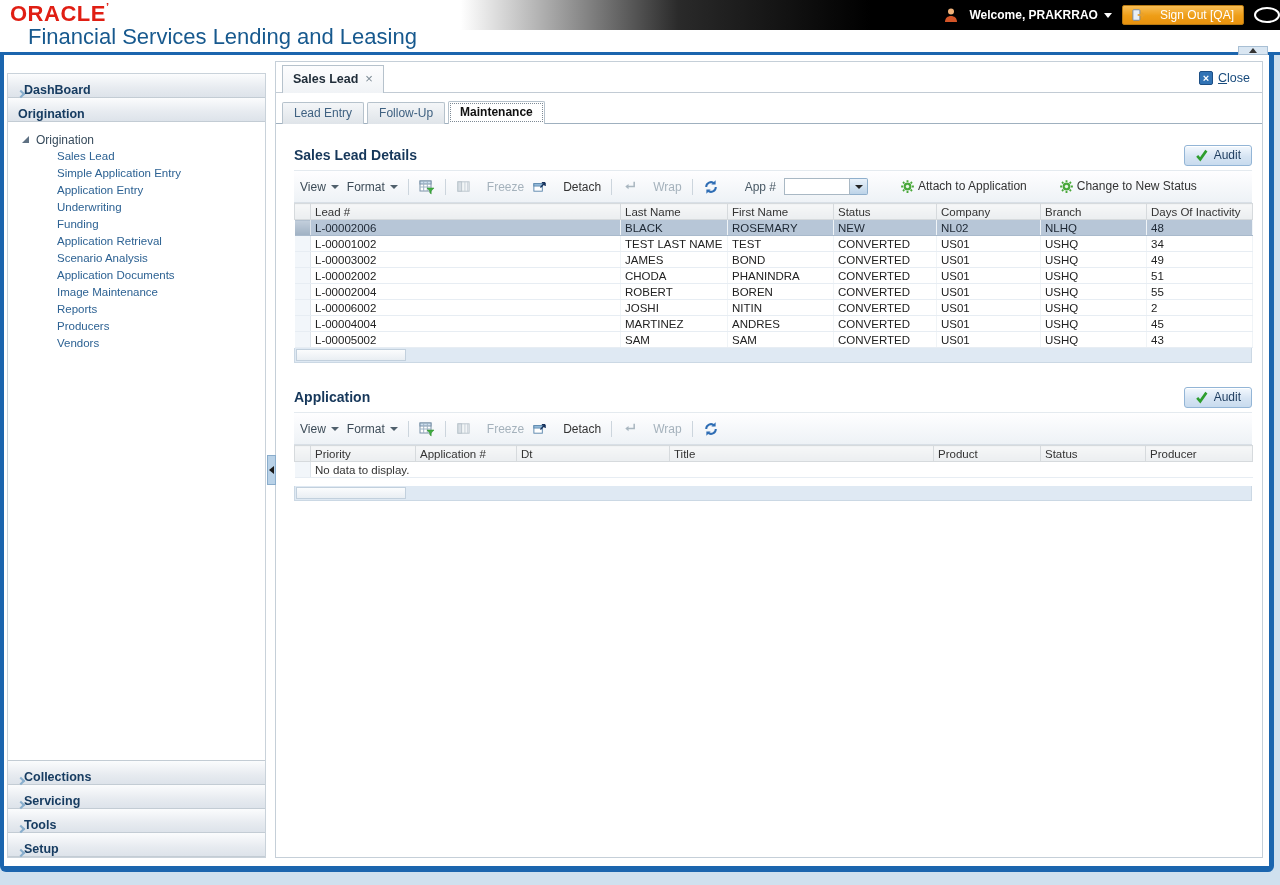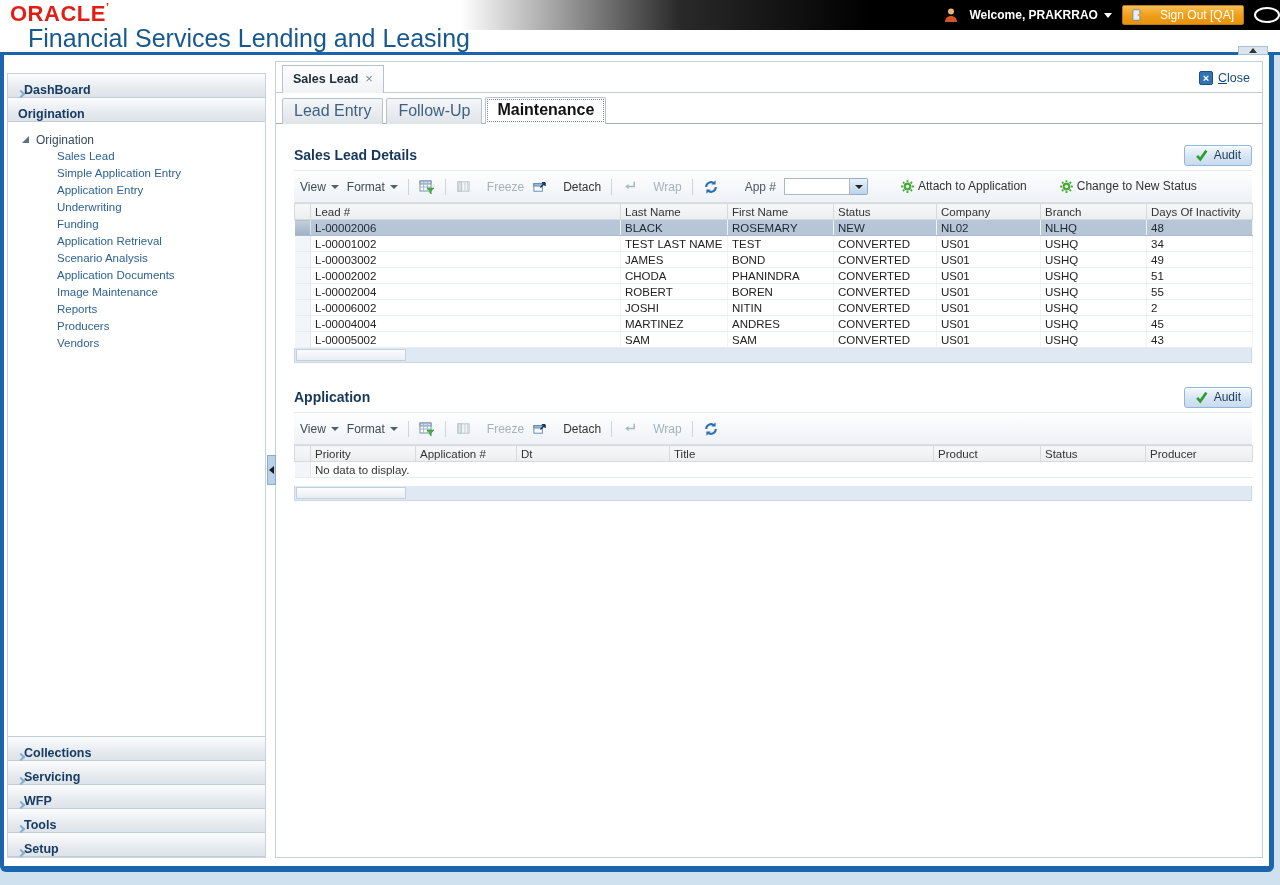--- a/index.html
+++ b/index.html
@@ -12,21 +12,21 @@
             background:linear-gradient(90deg,#fff 0%,#fff 36%,#2a2a2a 53%,#000 68%,#000 100%);
             display:flex; justify-content:flex-end; align-items:center; gap:10px; padding-right:0; }
   .welcome { color:#fff; font-size:12px; font-weight:bold; display:flex; align-items:center; gap:6px; }
   .caret-down-w { width:0; height:0; border-left:4px solid transparent; border-right:4px solid transparent; border-top:5px solid #fff; }
   .signout-btn { display:flex; align-items:center; gap:14px; height:20px; padding:0 9px;
                  background:linear-gradient(#f7bd55,#ee9d16 55%,#e8920e);
                  border:1px solid #b87a12; border-radius:2px; color:#fff; font-size:12px; cursor:pointer; }
   .oval-icon { width:26px; height:16px; border:2px solid #fff; border-radius:50%; background:transparent; }
   .brand { position:absolute; top:1px; left:10px; font-size:22px; font-weight:bold; color:#e01e13; letter-spacing:.5px; }
   .brand .tm { font-size:11px; vertical-align:top; }
-  .product { position:absolute; top:24px; left:28px; font-size:25px; color:#17598e; }
+  .product { position:absolute; top:24px; left:28px; font-size:22px; color:#17598e; }
 
   .blue-line { position:absolute; top:52px; left:0; width:100%; height:3px; background:#1b65ae; }
   .collapse-btn { position:absolute; top:46px; right:12px; width:30px; height:9px; background:#d9e6f2;
                   border:1px solid #a8bfd4; z-index:6; display:flex; align-items:center; justify-content:center; cursor:pointer; }
   .tri-up { width:0; height:0; border-left:4px solid transparent; border-right:4px solid transparent; border-bottom:5px solid #333; }
 
   
   .container { position:absolute; top:55px; left:0; right:6px; bottom:13px; background:#fff;
                border-left:4px solid #1b65ae; border-right:5px solid #1b65ae; border-bottom:6px solid #1b65ae;
                border-radius:0 0 6px 6px; }
@@ -57,21 +57,21 @@
             background:linear-gradient(#fdfdfe,#f0f3f6); border:1px solid #b6c2cc; border-bottom:none; cursor:pointer; }
   .doctab-x { color:#7a8893; font-size:13px; font-weight:normal; line-height:10px; cursor:pointer; }
   .close-area { position:absolute; right:12px; top:9px; display:flex; align-items:center; gap:5px; cursor:pointer; }
   .close-ico { width:14px; height:14px; background:#3173b5; border:1px solid #1d4f85; border-radius:2px;
                color:#fff; font-size:11px; line-height:12px; text-align:center; font-weight:bold; }
   .close-txt { font-size:12.5px; color:#174a7c; }
   .close-txt::first-letter { text-decoration:underline; }
 
   .subtab-bar { margin-top:8px; padding-left:6px; border-bottom:1px solid #9fb0bf; height:23px;
                 display:flex; gap:3px; align-items:flex-end; }
-  .subtab { padding:3px 11px 4px; font-size:16px; color:#3f6181; background:linear-gradient(#f4f6f8,#dfe4e9);
+  .subtab { padding:3px 11px 4px; font-size:12px; color:#3f6181; background:linear-gradient(#f4f6f8,#dfe4e9);
             border:1px solid #b6c2cc; border-bottom:none; border-radius:2px 2px 0 0; position:relative; top:1px; cursor:pointer; }
   .subtab.active { background:#fff; color:#111; font-weight:bold; outline:1px dotted #7d8994; outline-offset:-3px; z-index:2; padding-bottom:5px; }
 
   .content { padding:19px 14px 0 18px; }
   .sec-head { width:958px; display:flex; justify-content:space-between; align-items:center; height:24px; }
   .sec-title { font-size:14px; font-weight:bold; color:#16375a; }
   .audit-btn { display:flex; align-items:center; gap:5px; padding:2px 10px 3px;
                background:linear-gradient(#f4f9fe,#d6e4f3 55%,#c8dbee); border:1px solid #93b5d6; border-radius:3px;
                font-size:12px; color:#1e3c5e; box-shadow:inset 0 1px 0 #fff; cursor:pointer; }
 
@@ -174,24 +174,20 @@
         <div class="acc-header">
           <span class="chev"></span>
           <span>Collections</span>
         </div>
         <div class="acc-header">
           <span class="chev"></span>
           <span>Servicing</span>
         </div>
         <div class="acc-header">
           <span class="chev"></span>
-          <span>WFP</span>
-        </div>
-        <div class="acc-header">
-          <span class="chev"></span>
           <span>Tools</span>
         </div>
         <div class="acc-header">
           <span class="chev"></span>
           <span>Setup</span>
         </div>
       </div>
   </div>
 
   <div class="split-handle">

